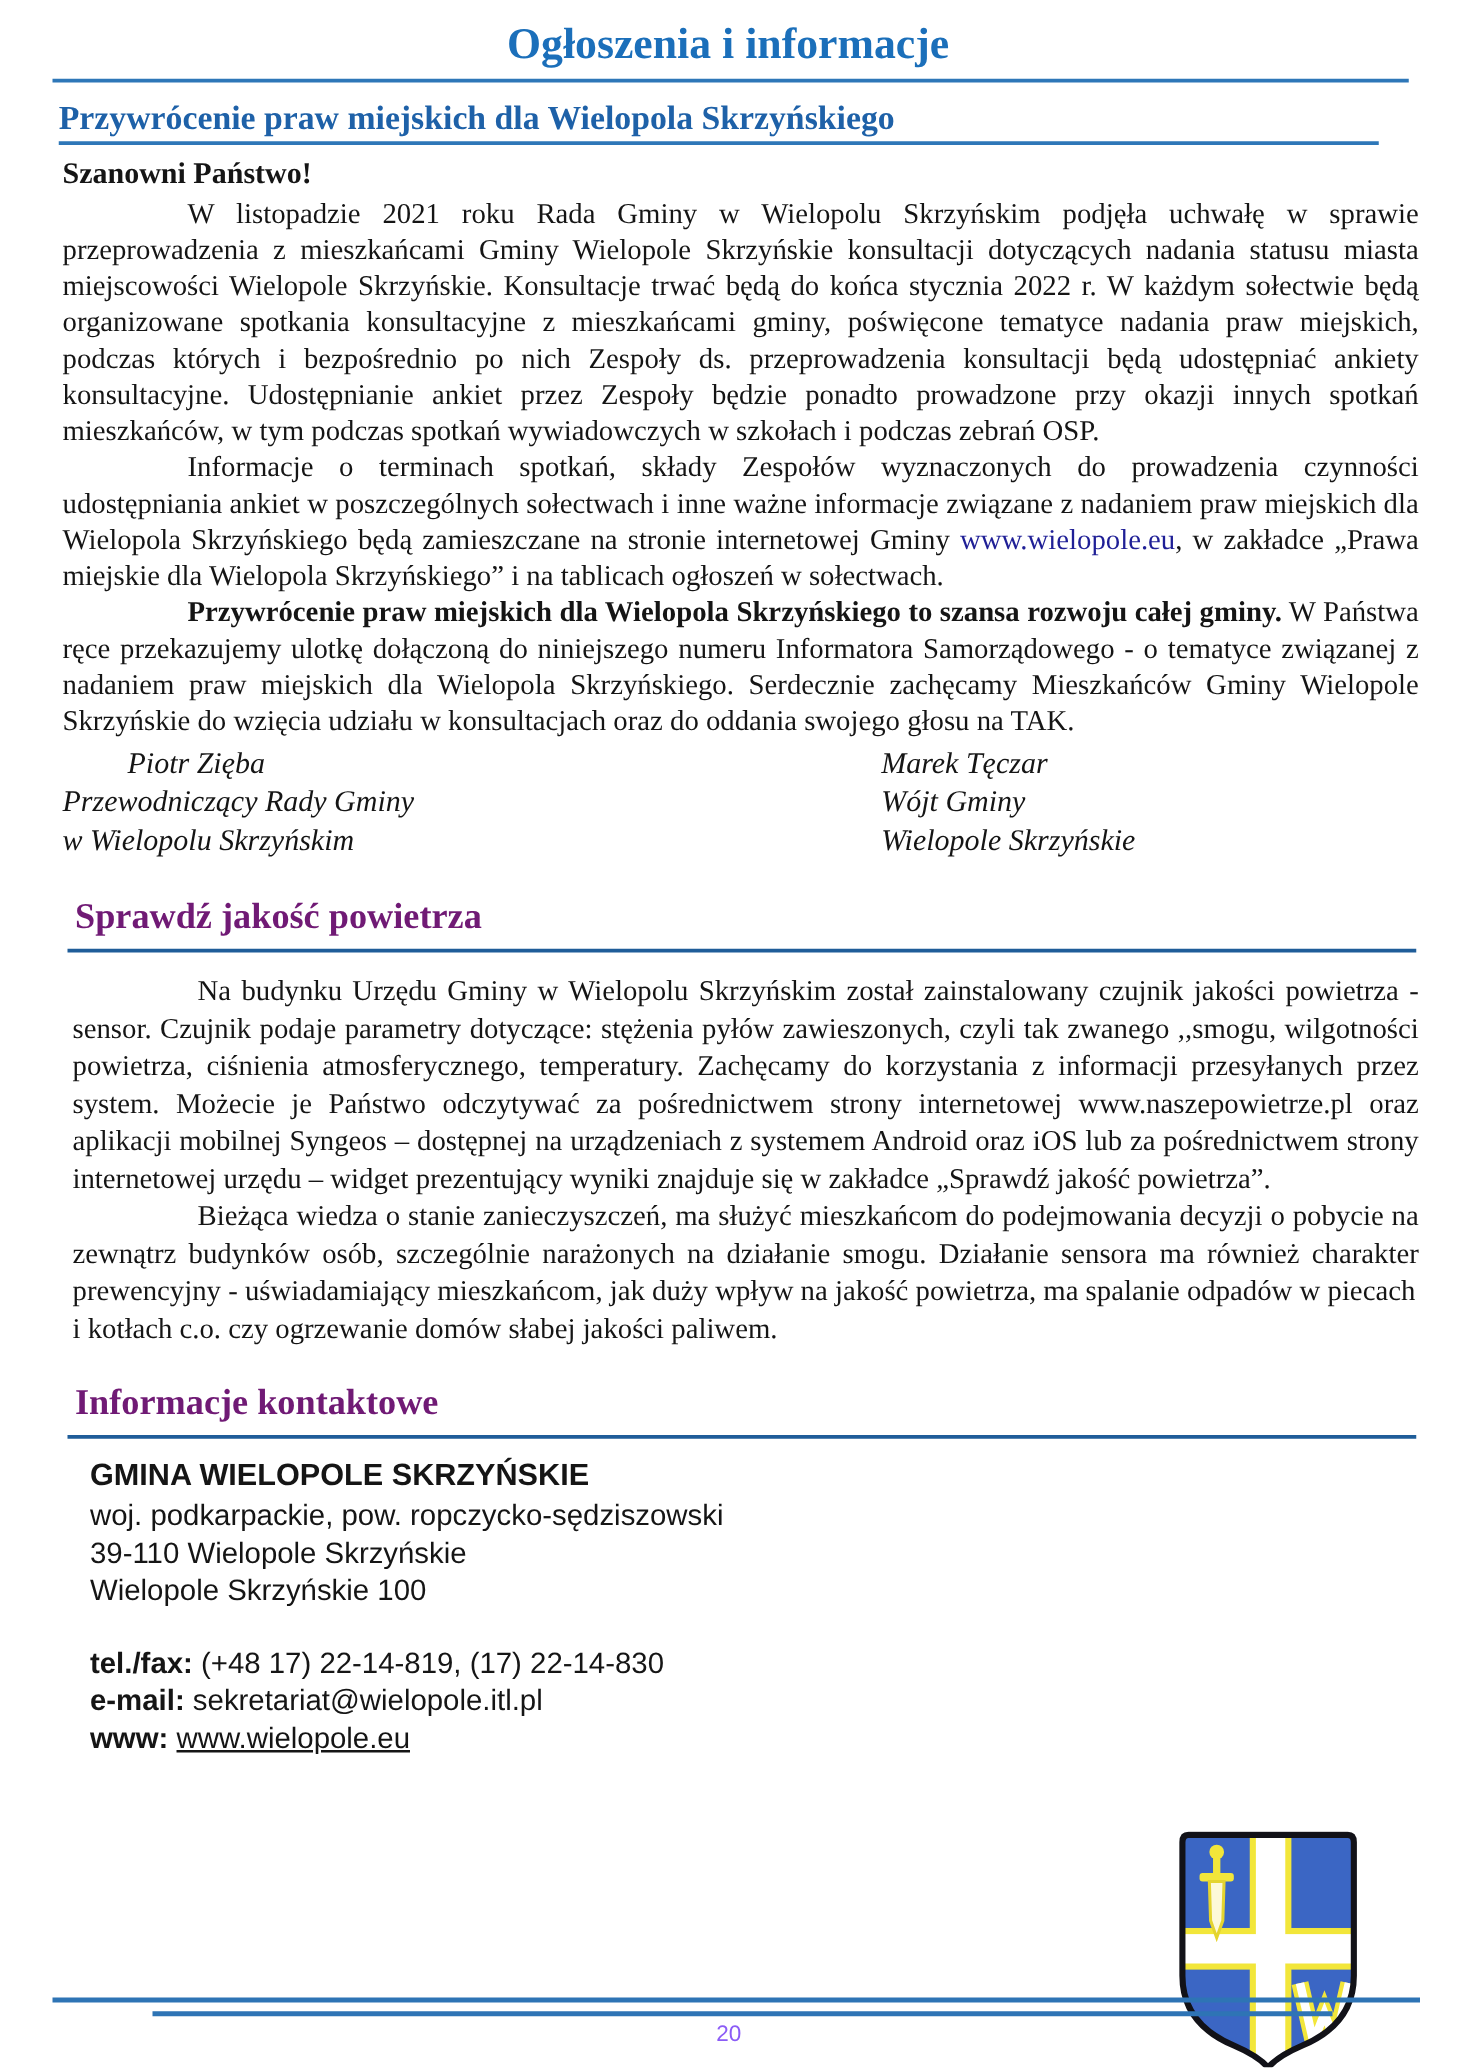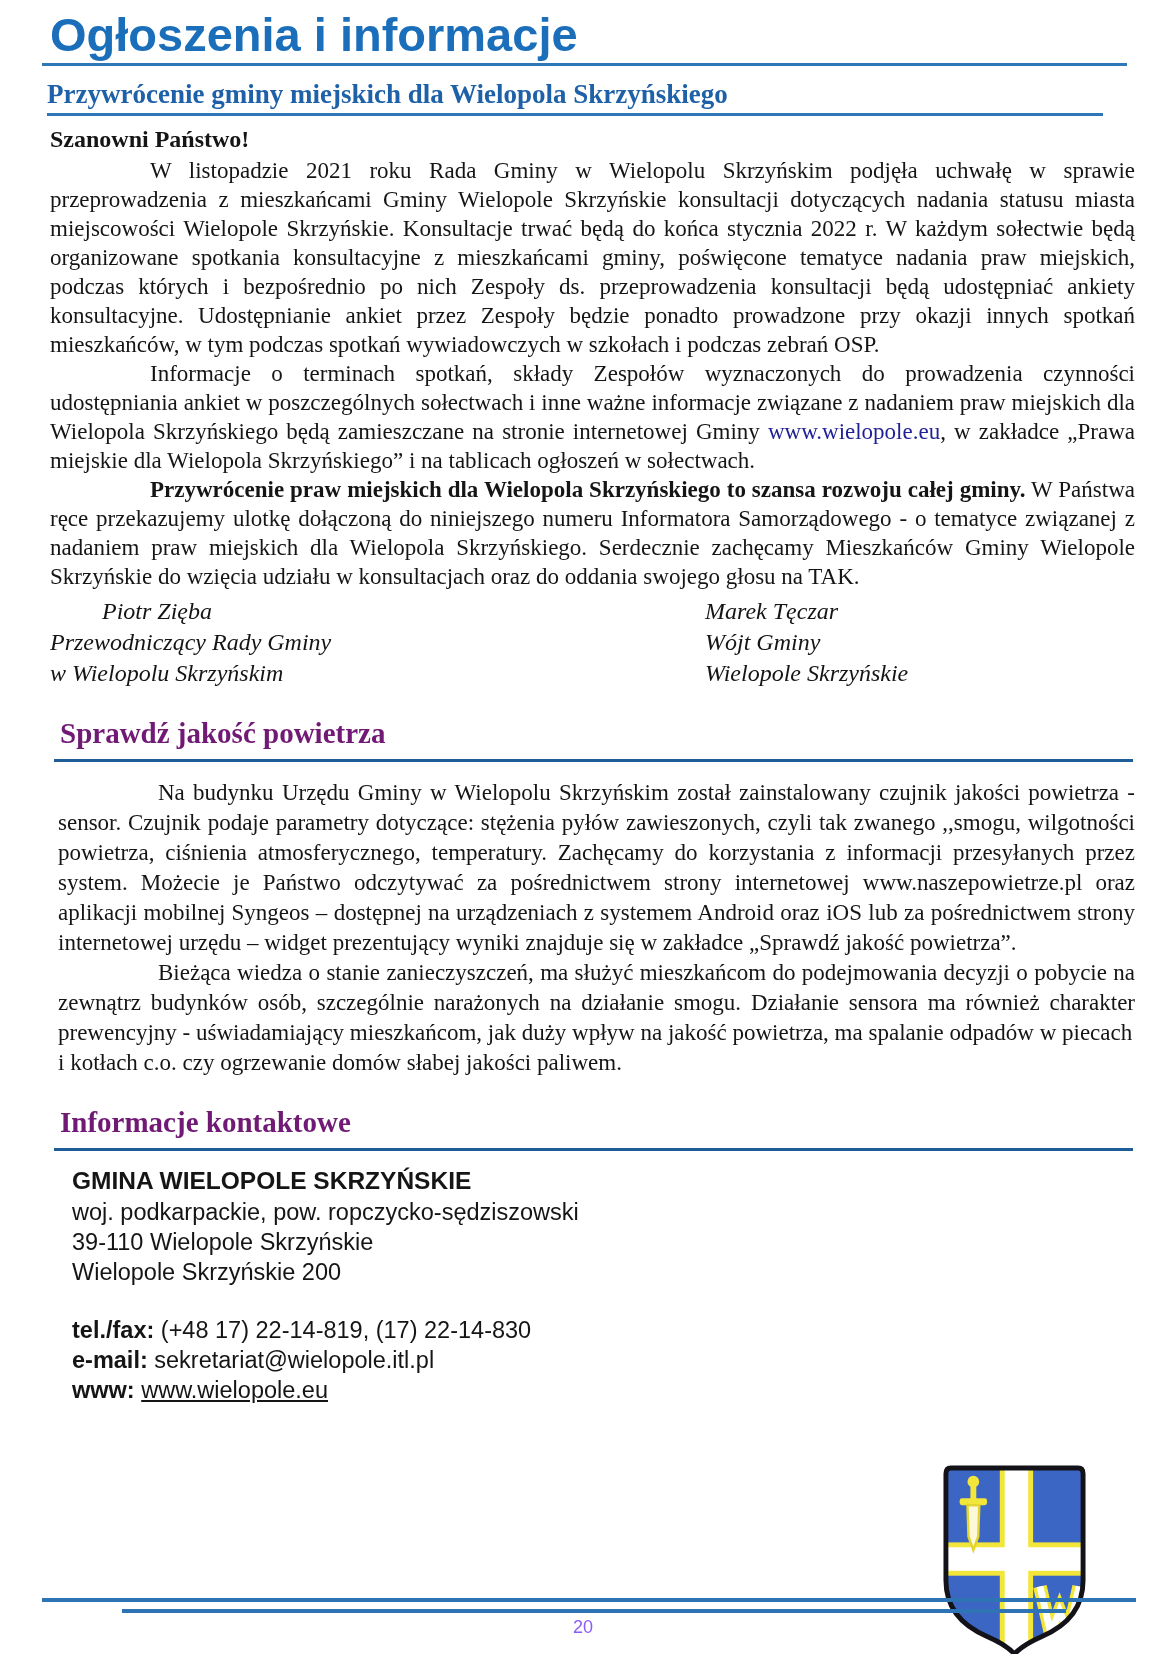--- a/index.html
+++ b/index.html
@@ -4,22 +4,22 @@
 <style>
   html,body { margin:0; padding:0; background:#ffffff; }
   .page {
     width:1166px; height:1654px; box-sizing:border-box;
     padding:14px 31px 0 50px; position:relative; overflow:hidden;
     background:#ffffff; color:#151515;
     font-family:"Liberation Serif", serif;
   }
   
   .main-title {
-    font-family:Liberation Sans, sans-serif; font-weight:bold;
-    font-size:47px; line-height:42px; color:#1b6fba; text-align:left;
+    font-family:Liberation Serif, serif; font-weight:bold;
+    font-size:35px; line-height:42px; color:#1b6fba; text-align:center;
     margin:0 20px 0 0;
   }
   .title-rule { height:3px; background:#2e77b8; margin:7px 8px 0 -8px; }
 
   
   .serif-heading {
     font-family:"Liberation Serif", serif; font-weight:bold;
     font-size:27px; line-height:30px; color:#1e61a8;
     border-bottom:3px solid #2e77b8; padding-bottom:4px;
     margin:13px 32px 0 -3px;
@@ -71,21 +71,21 @@
 </style>
 </head>
 <body>
 
 <div class="page">
 
   <h1 class="main-title">Ogłoszenia i informacje</h1>
   <div class="title-rule"></div>
 
   <div>
-    <h2 class="serif-heading">Przywrócenie gminy miejskich dla Wielopola Skrzyńskiego</h2>
+    <h2 class="serif-heading">Przywrócenie praw miejskich dla Wielopola Skrzyńskiego</h2>
     <div class="salutation">Szanowni Państwo!</div>
 
     <p class="body-par first indent"><span>W listopadzie 2021 roku Rada Gminy w Wielopolu Skrzyńskim podjęła uchwałę w sprawie przeprowadzenia z mieszkańcami Gminy Wielopole Skrzyńskie konsultacji dotyczących nadania statusu miasta miejscowości Wielopole Skrzyńskie. Konsultacje trwać będą do końca stycznia 2022 r. W każdym sołectwie będą organizowane spotkania konsultacyjne z mieszkańcami gminy, poświęcone tematyce nadania praw miejskich, podczas których i bezpośrednio po nich Zespoły ds. przeprowadzenia konsultacji będą udostępniać ankiety konsultacyjne. Udostępnianie ankiet przez Zespoły będzie ponadto prowadzone przy okazji innych spotkań mieszkańców, w tym podczas spotkań wywiadowczych w szkołach i podczas zebrań OSP.</span></p>
 
     <p class="body-par indent"><span>Informacje o terminach spotkań, składy Zespołów wyznaczonych do prowadzenia czynności udostępniania ankiet w poszczególnych sołectwach i inne ważne informacje związane z nadaniem praw miejskich dla Wielopola Skrzyńskiego będą zamieszczane na stronie internetowej Gminy </span><a class="inline-link">www.wielopole.eu</a><span>, w zakładce „Prawa miejskie dla Wielopola Skrzyńskiego” i na tablicach ogłoszeń w sołectwach.</span></p>
 
     <p class="body-par indent"><span class="bold-lead">Przywrócenie praw miejskich dla Wielopola Skrzyńskiego to szansa rozwoju całej gminy.</span><span> W Państwa ręce przekazujemy ulotkę dołączoną do niniejszego numeru Informatora Samorządowego - o tematyce związanej z nadaniem praw miejskich dla Wielopola Skrzyńskiego. Serdecznie zachęcamy Mieszkańców Gminy Wielopole Skrzyńskie do wzięcia udziału w konsultacjach oraz do oddania swojego głosu na TAK.</span></p>
 
     <div class="sig-row">
       <div class="sig-left">
@@ -112,21 +112,21 @@
 
   <div>
     <h2 class="sans-heading">Informacje kontaktowe</h2>
     <div class="heading-rule"></div>
 
     <div class="contact-wrap">
       <div class="contact-text">
         <div class="org-name">GMINA WIELOPOLE SKRZYŃSKIE</div>
         <div>woj. podkarpackie, pow. ropczycko-sędziszowski</div>
         <div>39-110 Wielopole Skrzyńskie</div>
-        <div>Wielopole Skrzyńskie 200</div>
+        <div>Wielopole Skrzyńskie 100</div>
         <div class="contact-gap"></div>
         <div class="contact-line"><span class="label">tel./fax:</span> <span>(+48 17) 22-14-819, (17) 22-14-830</span></div>
         <div class="contact-line"><span class="label">e-mail:</span> <span>sekretariat@wielopole.itl.pl</span></div>
         <div class="contact-line"><span class="label">www:</span> <a class="underlined">www.wielopole.eu</a></div>
       </div>
 
       <div class="shield-box">
         <svg viewBox="0 0 150 196" xmlns="http://www.w3.org/2000/svg">
           <defs>
             <clipPath id="shieldClip">

